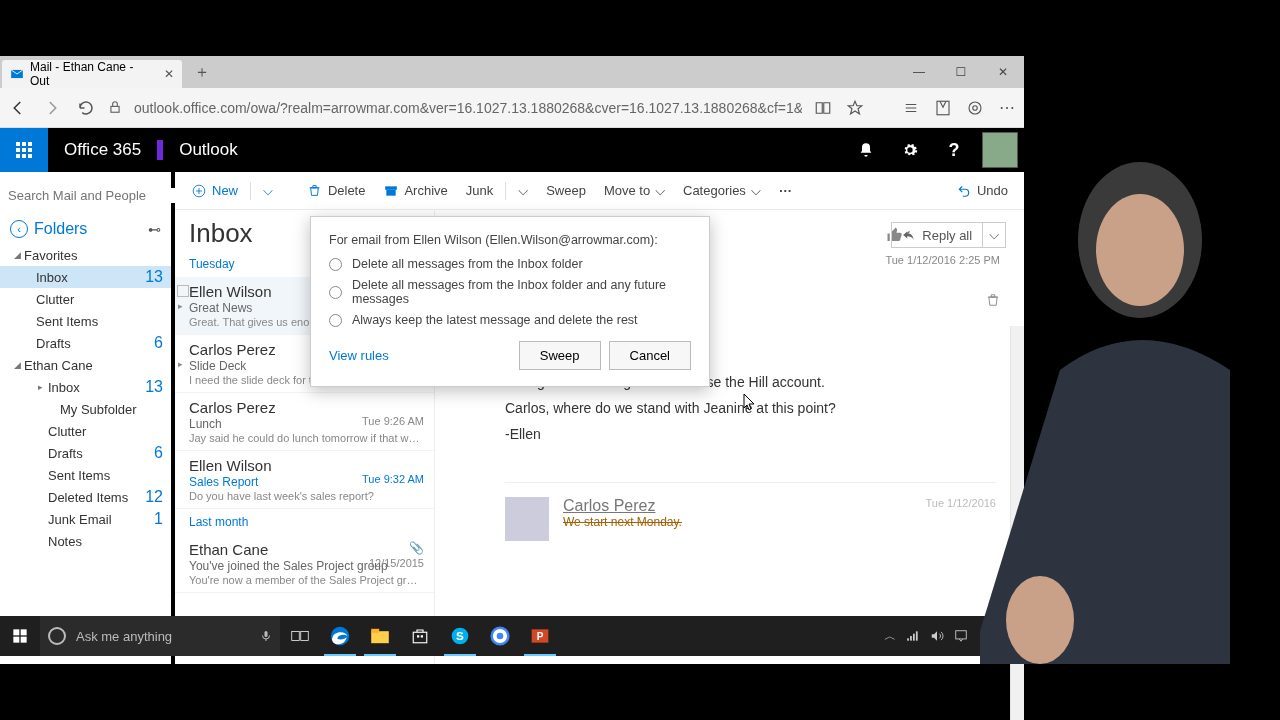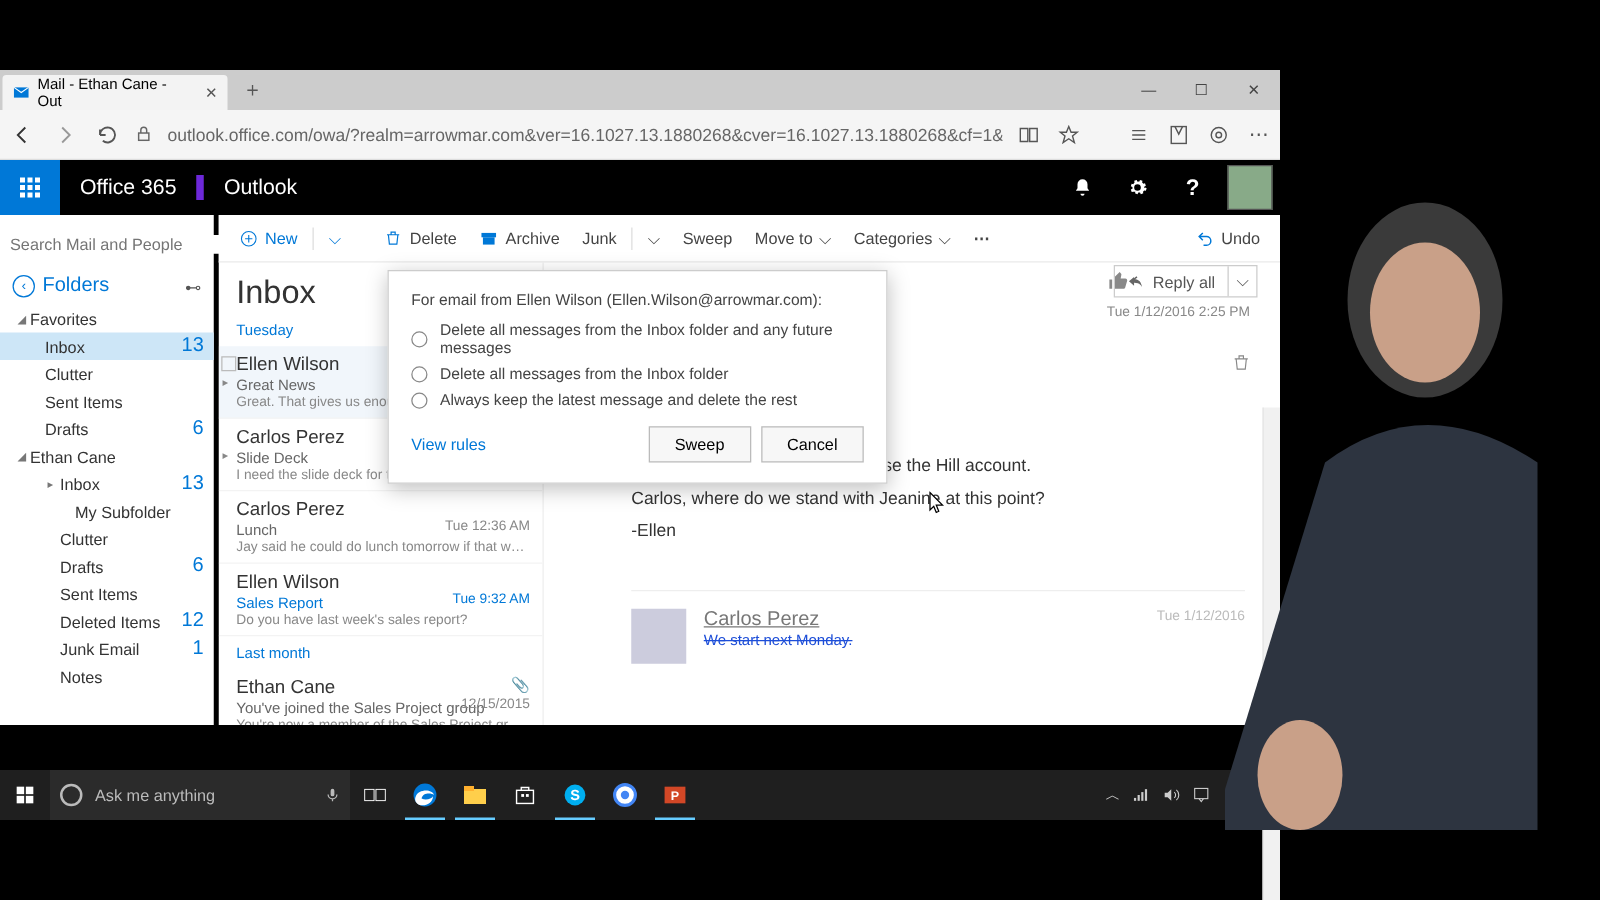--- a/index.html
+++ b/index.html
@@ -1,17 +1,17 @@
 <!DOCTYPE html>
 <html><head>
 <meta charset="utf-8">
 <style>
 *{box-sizing:border-box;margin:0;padding:0;font-family:"Segoe UI",Arial,sans-serif}
 body{width:1280px;height:720px;background:#000;overflow:hidden;position:relative}
-.stage{position:absolute;left:0;top:56px;width:1024px;height:524px;background:#fff}
+.stage{position:absolute;left:0;top:56px;width:1024px;height:608px;background:#fff}
 
 .edge-tabs{height:32px;background:#ccc;display:flex;align-items:center}
 .tab{height:28px;background:#f3f3f3;border-top-left-radius:3px;border-top-right-radius:3px;margin-left:2px;margin-top:4px;display:flex;align-items:center;padding:0 8px;font-size:12px;gap:6px;max-width:180px}
 .tab-icon{width:14px;height:14px;display:inline-flex;align-items:center;justify-content:center}
 .tab-close{margin-left:6px;font-size:12px;color:#555;cursor:pointer}
 .new-tab{width:24px;height:24px;display:flex;align-items:center;justify-content:center;color:#555;margin-left:8px;cursor:pointer}
 .wc{margin-left:auto;display:flex}
 .wc div{width:42px;height:32px;display:flex;align-items:center;justify-content:center;color:#444;font-size:12px}
 .edge-addr{height:40px;background:#f5f5f5;border-bottom:1px solid #ddd;display:flex;align-items:center;padding:0 6px;gap:10px}
 .nav-btn{width:24px;height:24px;display:flex;align-items:center;justify-content:center;color:#555}
@@ -63,33 +63,33 @@
 .msg .from{font-size:15px;color:#333}
 .msg .subj{font-size:12px;color:#666;margin-top:1px}
 .msg .subj.blue{color:#0078d7}
 .msg .prev{font-size:11px;color:#888;margin-top:1px;white-space:nowrap;overflow:hidden;text-overflow:ellipsis}
 .msg .time{position:absolute;right:10px;top:22px;font-size:11px;color:#888}
 .msg .time.blue{color:#0078d7}
 .msg .arrow{position:absolute;left:3px;top:24px;font-size:9px;color:#888}
 .msg .chk{position:absolute;left:2px;top:8px;width:12px;height:12px;border:1px solid #bbb}
 .msg .att{position:absolute;right:10px;top:6px;font-size:12px;color:#888}
 
-.read{flex:1;margin-top:38px;padding:8px 28px 8px 70px;position:relative;font-size:14px;color:#333}
+.read{flex:1;margin-top:48px;padding:8px 28px 8px 70px;position:relative;font-size:14px;color:#333}
 .read .like{position:absolute;right:120px;top:6px}
 .read .reply{position:absolute;right:18px;top:2px;border:1px solid #ccc;display:flex;align-items:center;font-size:13px;color:#555}
 .read .reply .rl{padding:4px 10px;display:flex;align-items:center;gap:6px}
 .read .reply .rd{border-left:1px solid #ccc;padding:4px 6px}
 .read .date{position:absolute;right:24px;top:34px;font-size:11px;color:#888}
 .read .collapse{position:absolute;right:22px;top:-30px;color:#888;font-size:14px}
 .trash{position:absolute;right:24px;top:72px;color:#888}
 .read p{margin:10px 0}
 .thread{margin-top:40px;display:flex;gap:14px;align-items:flex-start;border-top:1px solid #eee;padding-top:14px}
 .thumb{width:44px;height:44px;background:#ccd}
 .tname{font-size:16px;color:#777;text-decoration:underline}
-.tprev{font-size:12px;color:#1d4ed8;text-decoration:line-through}
+.tprev{font-size:12px;color:#a16207;text-decoration:line-through}
 .tdate{margin-left:auto;font-size:11px;color:#bbb}
 
 .pop{position:absolute;left:310px;top:44px;width:400px;background:#fff;border:1px solid #ccc;box-shadow:0 4px 16px rgba(0,0,0,.25);padding:16px 18px;z-index:20;font-size:12.5px;color:#444}
 .pop .intro{margin-bottom:10px}
 .opt{display:flex;align-items:center;gap:10px;margin:7px 0;cursor:pointer}
 .radio{width:13px;height:13px;border:1.5px solid #888;border-radius:50%;display:inline-flex;align-items:center;justify-content:center;flex-shrink:0}
 .radio.sel::after{content:"";width:7px;height:7px;background:#444;border-radius:50%}
 .pop-actions{display:flex;align-items:center;margin-top:14px}
 .viewrules{color:#0078d7;cursor:pointer;font-size:13px}
 .pop-actions .b{margin-left:auto}
@@ -366,21 +366,21 @@
             <div class="msg">
               <span class="arrow">▸</span>
               <div class="from">Carlos Perez</div>
               <div class="subj">Slide Deck</div>
               <div class="prev">I need the slide deck for tomorrow's meeting w...</div>
             </div>
             <div class="msg">
               <div class="from">Carlos Perez</div>
               <div class="subj">Lunch</div>
               <div class="prev">Jay said he could do lunch tomorrow if that wor...</div>
-              <div class="time">Tue 12:36 AM</div>
+              <div class="time">Tue 9:26 AM</div>
             </div>
             <div class="msg">
               <div class="from">Ellen Wilson</div>
               <div class="subj blue">Sales Report</div>
               <div class="prev">Do you have last week's sales report?</div>
               <div class="time blue">Tue 9:32 AM</div>
             </div>
             <div class="day">Last month</div>
             <div class="msg">
               <span class="att">📎</span>
@@ -432,25 +432,25 @@
       </div>
     </div>
 
     <div class="scrollbar"></div>
 
     <div class="pop">
       <div class="intro">For email from Ellen Wilson (Ellen.Wilson@arrowmar.com):</div>
       <div id="opts">
           <div class="opt">
             <span class="radio"></span>
-            <span>Delete all messages from the Inbox folder and any future messages</span>
+            <span>Delete all messages from the Inbox folder</span>
           </div>
           <div class="opt">
             <span class="radio"></span>
-            <span>Delete all messages from the Inbox folder</span>
+            <span>Delete all messages from the Inbox folder and any future messages</span>
           </div>
           <div class="opt">
             <span class="radio"></span>
             <span>Always keep the latest message and delete the rest</span>
           </div>
         </div>
       <div class="pop-actions">
         <span class="viewrules">View rules</span>
         <span class="b"></span>
         <button class="pbtn">Sweep</button>

